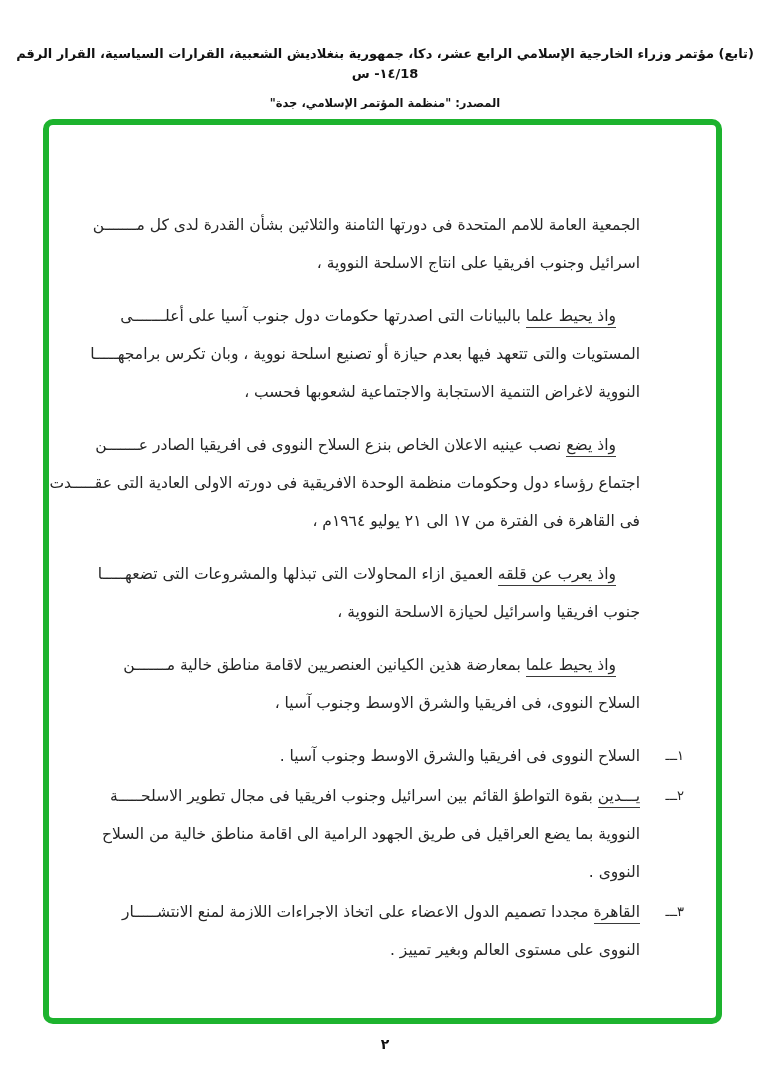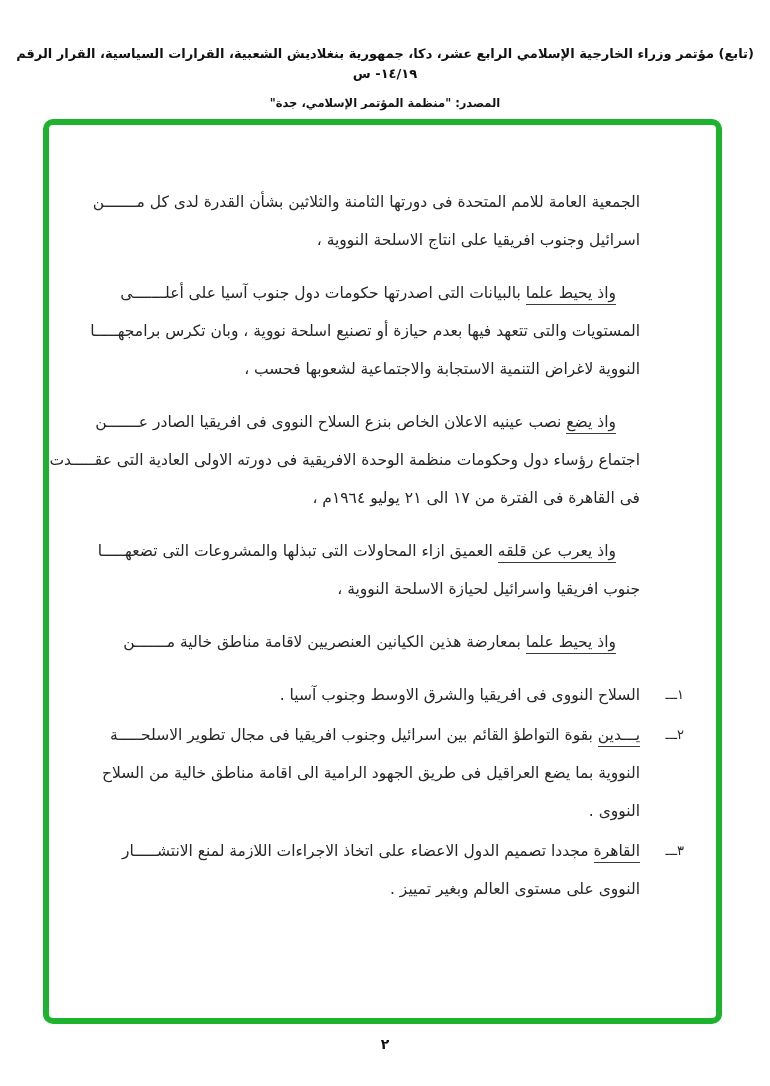--- a/index.html
+++ b/index.html
@@ -33,21 +33,21 @@
     width: 679px; height: 905px;
     border: 6px solid var(--green);
     border-radius: 10px;
     background: transparent;
   }
   
   .doc {
     position: absolute;
     left: 49px; top: 125px;
     width: 667px; height: 893px;
-    padding: 58px 32px 20px 40px;
+    padding: 81px 32px 20px 40px;
     direction: rtl;
     overflow: hidden;
   }
   .para { margin-right: 44px; margin-bottom: 15px; }
   .para.indent .line:first-child { text-indent: 24px; }
   .item-row { display: flex; flex-direction: row; margin-bottom: 2px; }
   .item-num {
     width: 44px; flex: 0 0 44px;
     font-size: 13px; line-height: 38px;
     color: var(--ink);
@@ -68,21 +68,21 @@
     text-align: center; font-size: 14px; font-weight: bold; color: #111;
     direction: rtl;
   }
 </style>
 </head>
 <body>
 
 <div class="page">
 
   <div class="header">
-    <div class="header-line1">(تابع) مؤتمر وزراء الخارجية الإسلامي الرابع عشر، دكا، جمهورية بنغلاديش الشعبية، القرارات السياسية، القرار الرقم ١٤/١٩- س</div>
+    <div class="header-line1">(تابع) مؤتمر وزراء الخارجية الإسلامي الرابع عشر، دكا، جمهورية بنغلاديش الشعبية، القرارات السياسية، القرار الرقم ١٤/18- س</div>
     <div class="header-line2">المصدر:  "منظمة المؤتمر الإسلامي، جدة"</div>
   </div>
 
   <div class="frame"></div>
 
   <div class="doc">
       <div class="para">
         <div class="line"><span>الجمعية العامة للامم المتحدة فى دورتها الثامنة والثلاثين  بشأن القدرة لدى كل مـــــــن</span></div>
         <div class="line center"><span>اسرائيل وجنوب افريقيا على انتاج الاسلحة النووية ،</span></div>
       </div>
@@ -95,20 +95,21 @@
         <div class="line"><span class="u">واذ يضع</span><span> نصب عينيه الاعلان الخاص بنزع السلاح النووى فى افريقيا الصادر عـــــــن</span></div>
         <div class="line"><span>اجتماع رؤساء دول وحكومات منظمة الوحدة الافريقية فى دورته الاولى العادية التى عقـــــدت</span></div>
         <div class="line center"><span>فى القاهرة فى الفترة من ١٧ الى ٢١ يوليو ١٩٦٤م ،</span></div>
       </div>
       <div class="para indent">
         <div class="line"><span class="u">واذ يعرب عن قلقه</span><span> العميق ازاء المحاولات التى تبذلها والمشروعات التى تضعهـــــا</span></div>
         <div class="line center"><span>جنوب افريقيا واسرائيل لحيازة الاسلحة النووية ،</span></div>
       </div>
       <div class="para indent">
         <div class="line"><span class="u">واذ يحيط علما</span><span> بمعارضة هذين الكيانين العنصريين لاقامة مناطق خالية مـــــــن</span></div>
+        <div class="line center"><span>السلاح النووى، فى افريقيا والشرق الاوسط وجنوب آسيا  ،</span></div>
       </div>
       <div class="item-row">
         <div class="item-num">١ـــ</div>
         <div class="item-text">
           <div class="line center"><span>السلاح النووى فى افريقيا والشرق الاوسط وجنوب آسيا .</span></div>
         </div>
       </div>
       <div class="item-row">
         <div class="item-num">٢ـــ</div>
         <div class="item-text">

